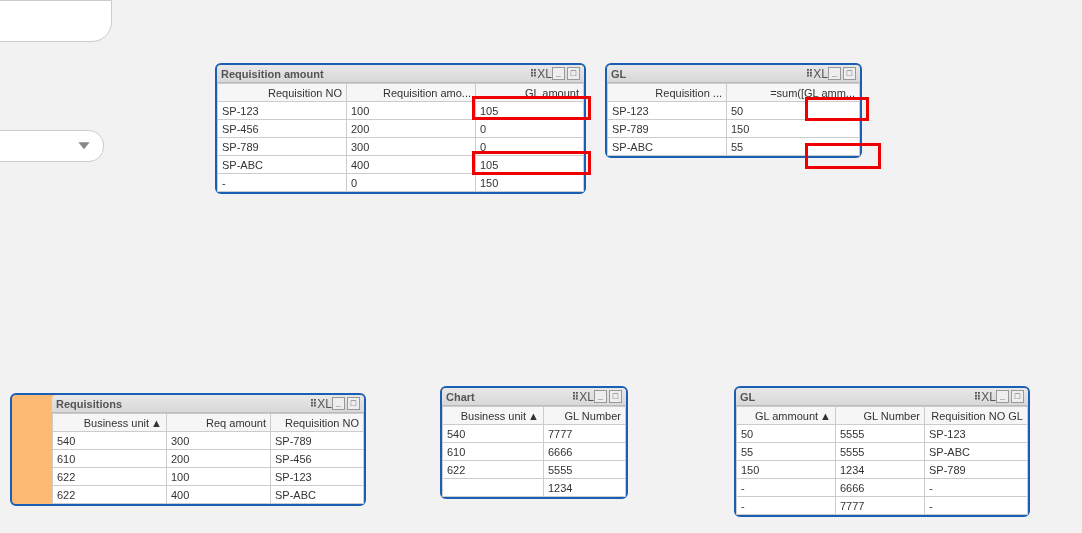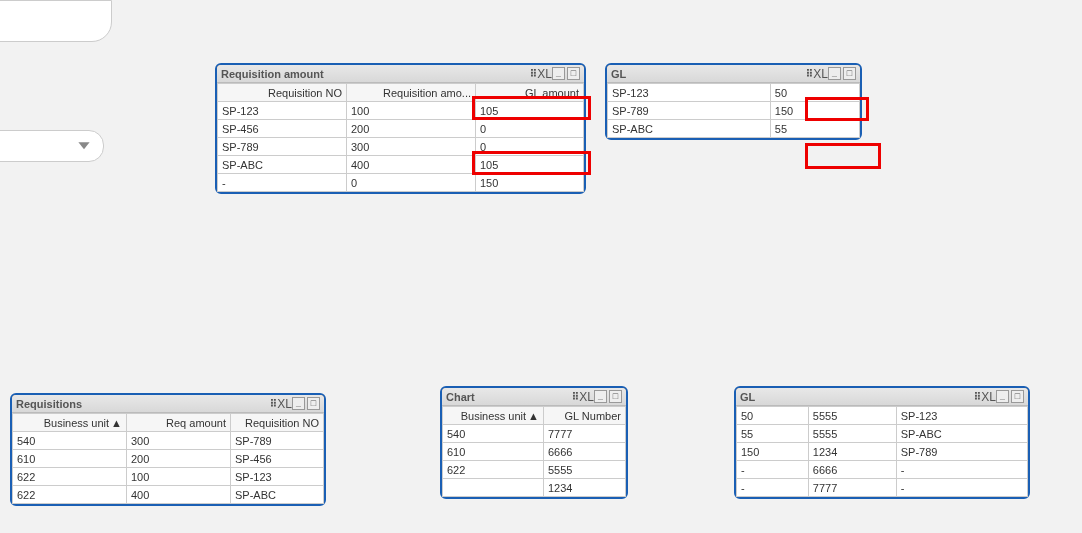--- a/index.html
+++ b/index.html
@@ -93,39 +93,43 @@
       <span class="ttl">GL</span>
       <span class="ctrls">
         <span class="ctrl-icon noborder">⠿</span>
         <span class="ctrl-icon xl">XL</span>
         <span class="ctrl-icon">_</span>
         <span class="ctrl-icon">□</span>
       </span>
     </div>
     <table class="data">
       <tbody>
+          <tr>
+        <th style="width:110px">Requisition ...</th>
+        <th class="num">=sum([GL amm...</th>
+      </tr>
       <tr>
             <td>SP-123</td>
             <td class="num">50</td>
           </tr>
       <tr>
             <td>SP-789</td>
             <td class="num">150</td>
           </tr>
       <tr>
             <td>SP-ABC</td>
             <td class="num">55</td>
           </tr>
     </tbody>
       </table>
   </div>
   <div class="redbox" style="left:805px;top:97px;width:58px;height:18px;"></div>
   <div class="redbox" style="left:805px;top:143px;width:70px;height:20px;"></div>
 
-  <div class="win" style="left:10px;top:393px;width:312px;">
+  <div class="win" style="left:10px;top:393px;width:312px;padding-left:40px;">
     <div class="titlebar">
       <span class="ttl">Requisitions</span>
       <span class="ctrls">
         <span class="ctrl-icon noborder">⠿</span>
         <span class="ctrl-icon xl">XL</span>
         <span class="ctrl-icon">_</span>
         <span class="ctrl-icon">□</span>
       </span>
     </div>
     <table class="data">
@@ -200,20 +204,25 @@
       <span class="ttl">GL</span>
       <span class="ctrls">
         <span class="ctrl-icon noborder">⠿</span>
         <span class="ctrl-icon xl">XL</span>
         <span class="ctrl-icon">_</span>
         <span class="ctrl-icon">□</span>
       </span>
     </div>
     <table class="data">
       <tbody>
+          <tr>
+        <th class="num" style="width:90px"><span>GL ammount</span><span class="sort-tri">▲</span></th>
+        <th class="num" style="width:80px">GL Number</th>
+        <th>Requisition NO GL</th>
+      </tr>
       <tr>
             <td class="num">50</td>
             <td class="num">5555</td>
             <td>SP-123</td>
           </tr>
       <tr>
             <td class="num">55</td>
             <td class="num">5555</td>
             <td>SP-ABC</td>
           </tr>

